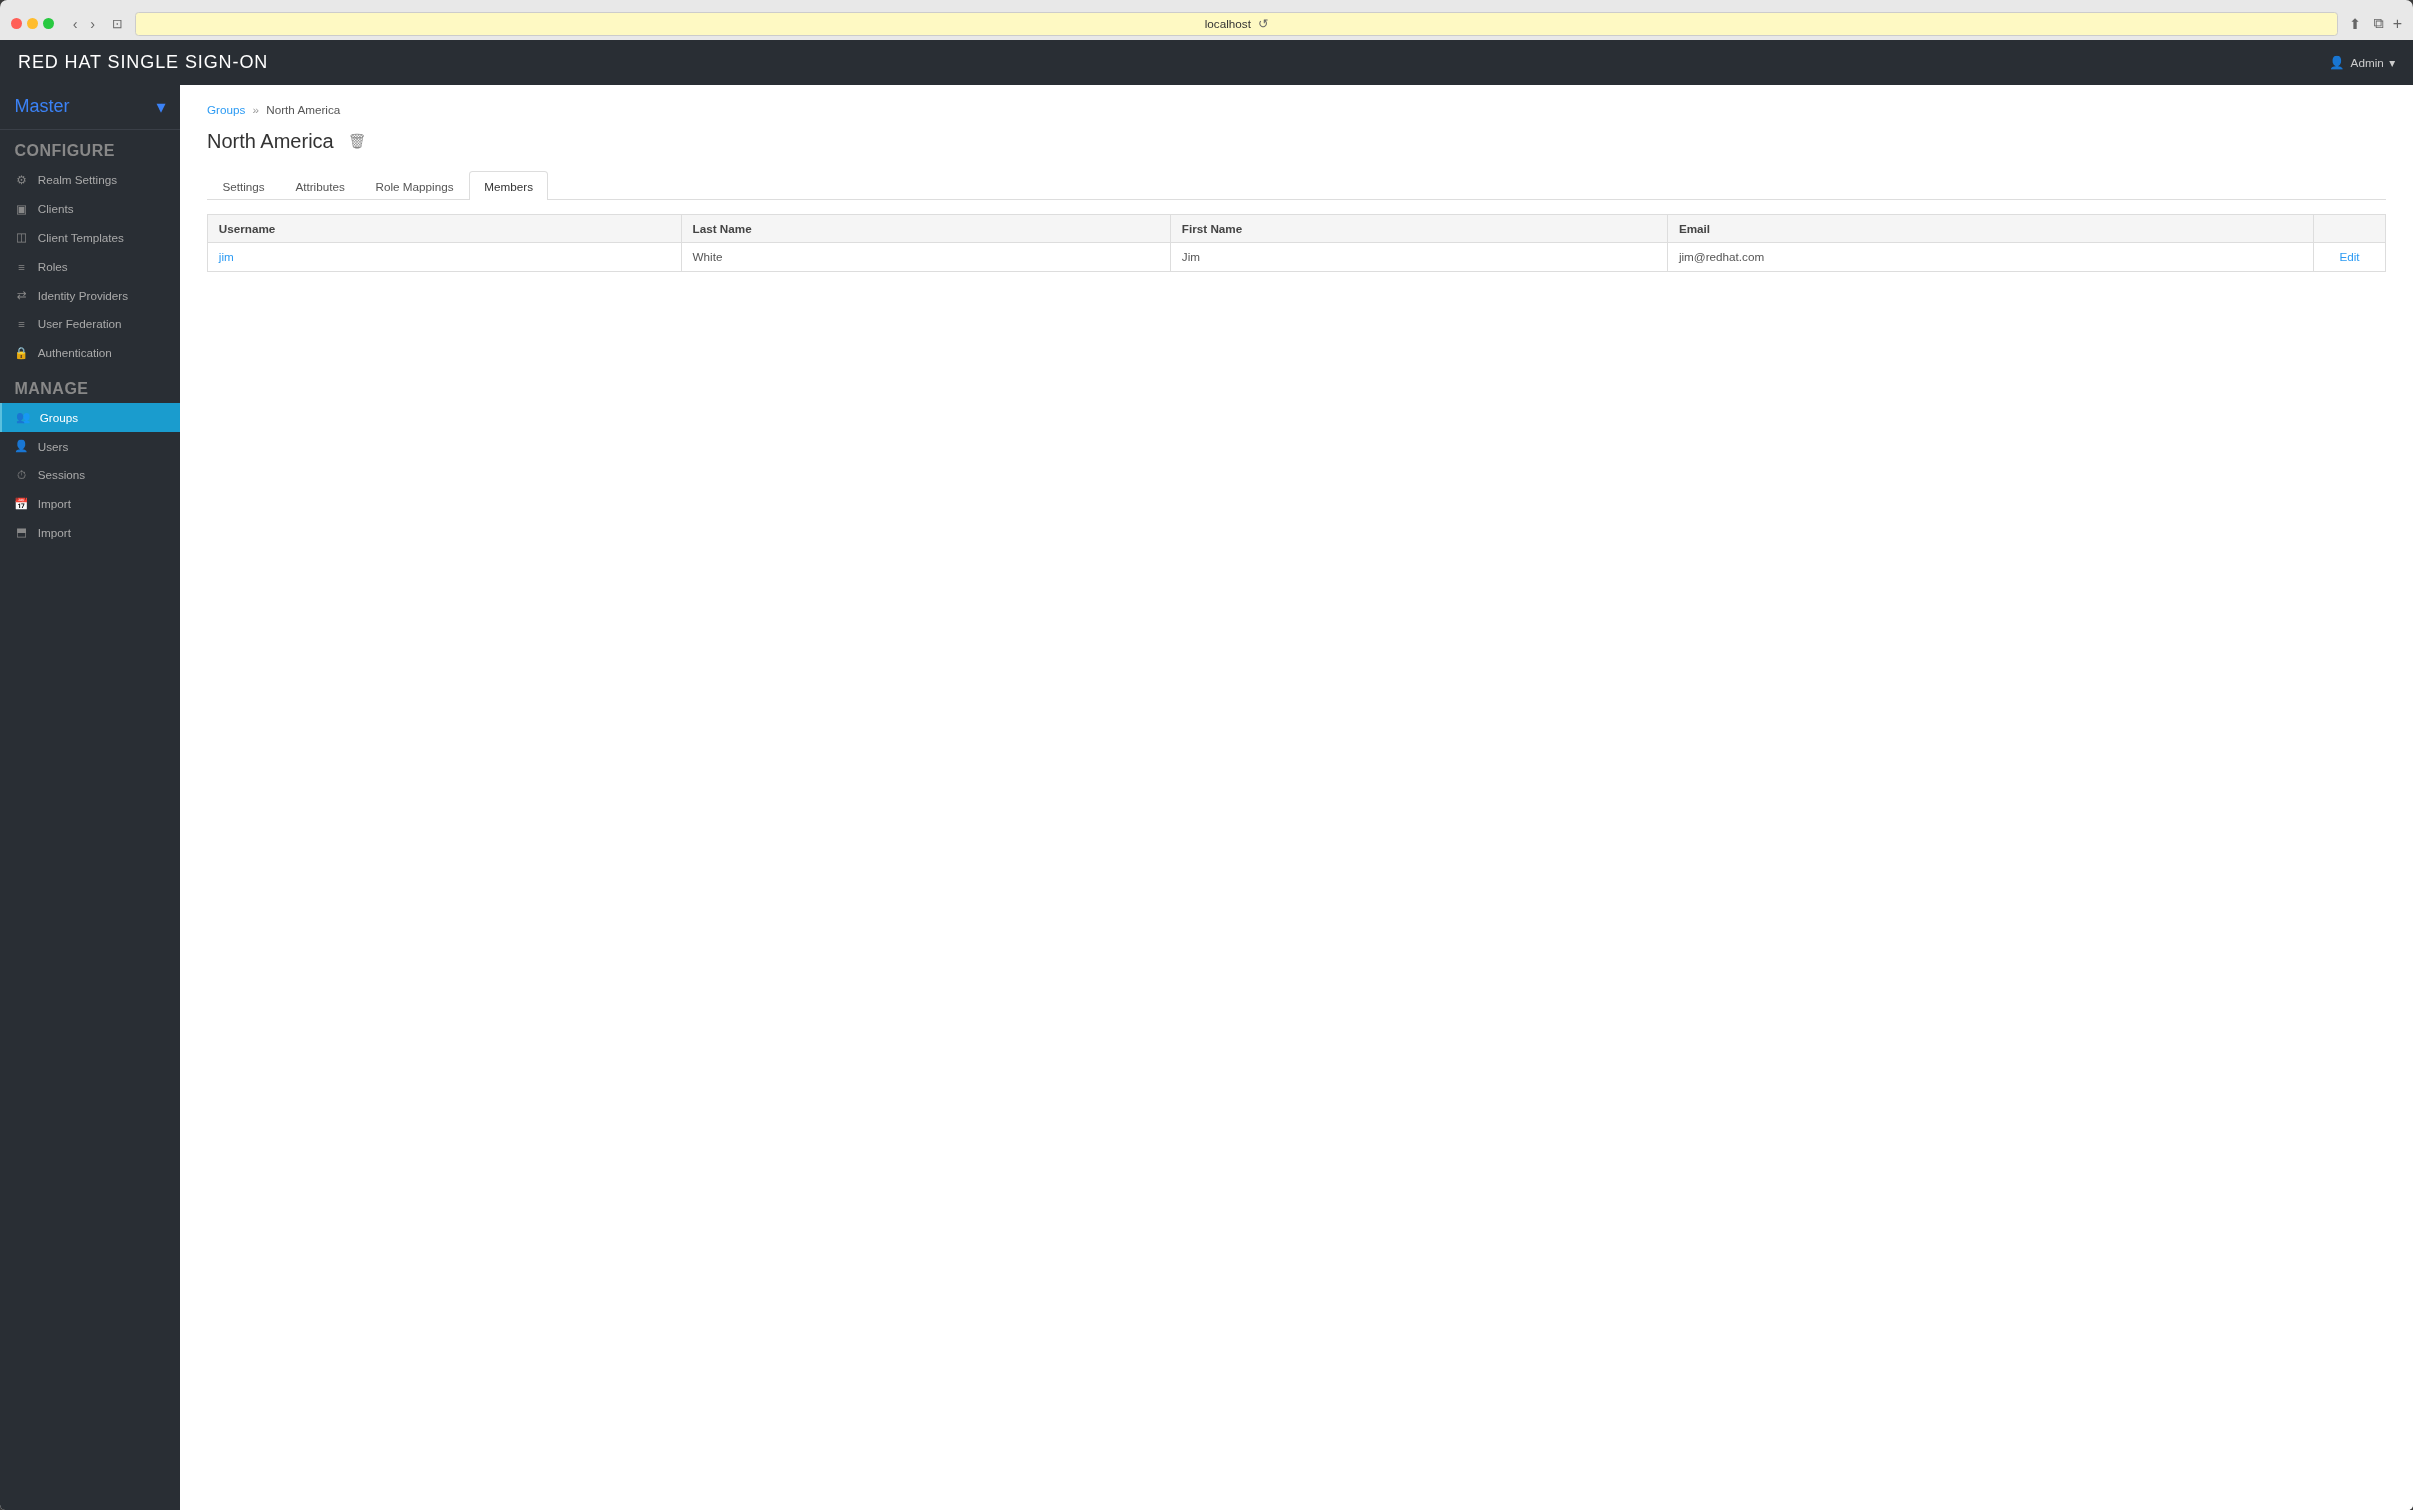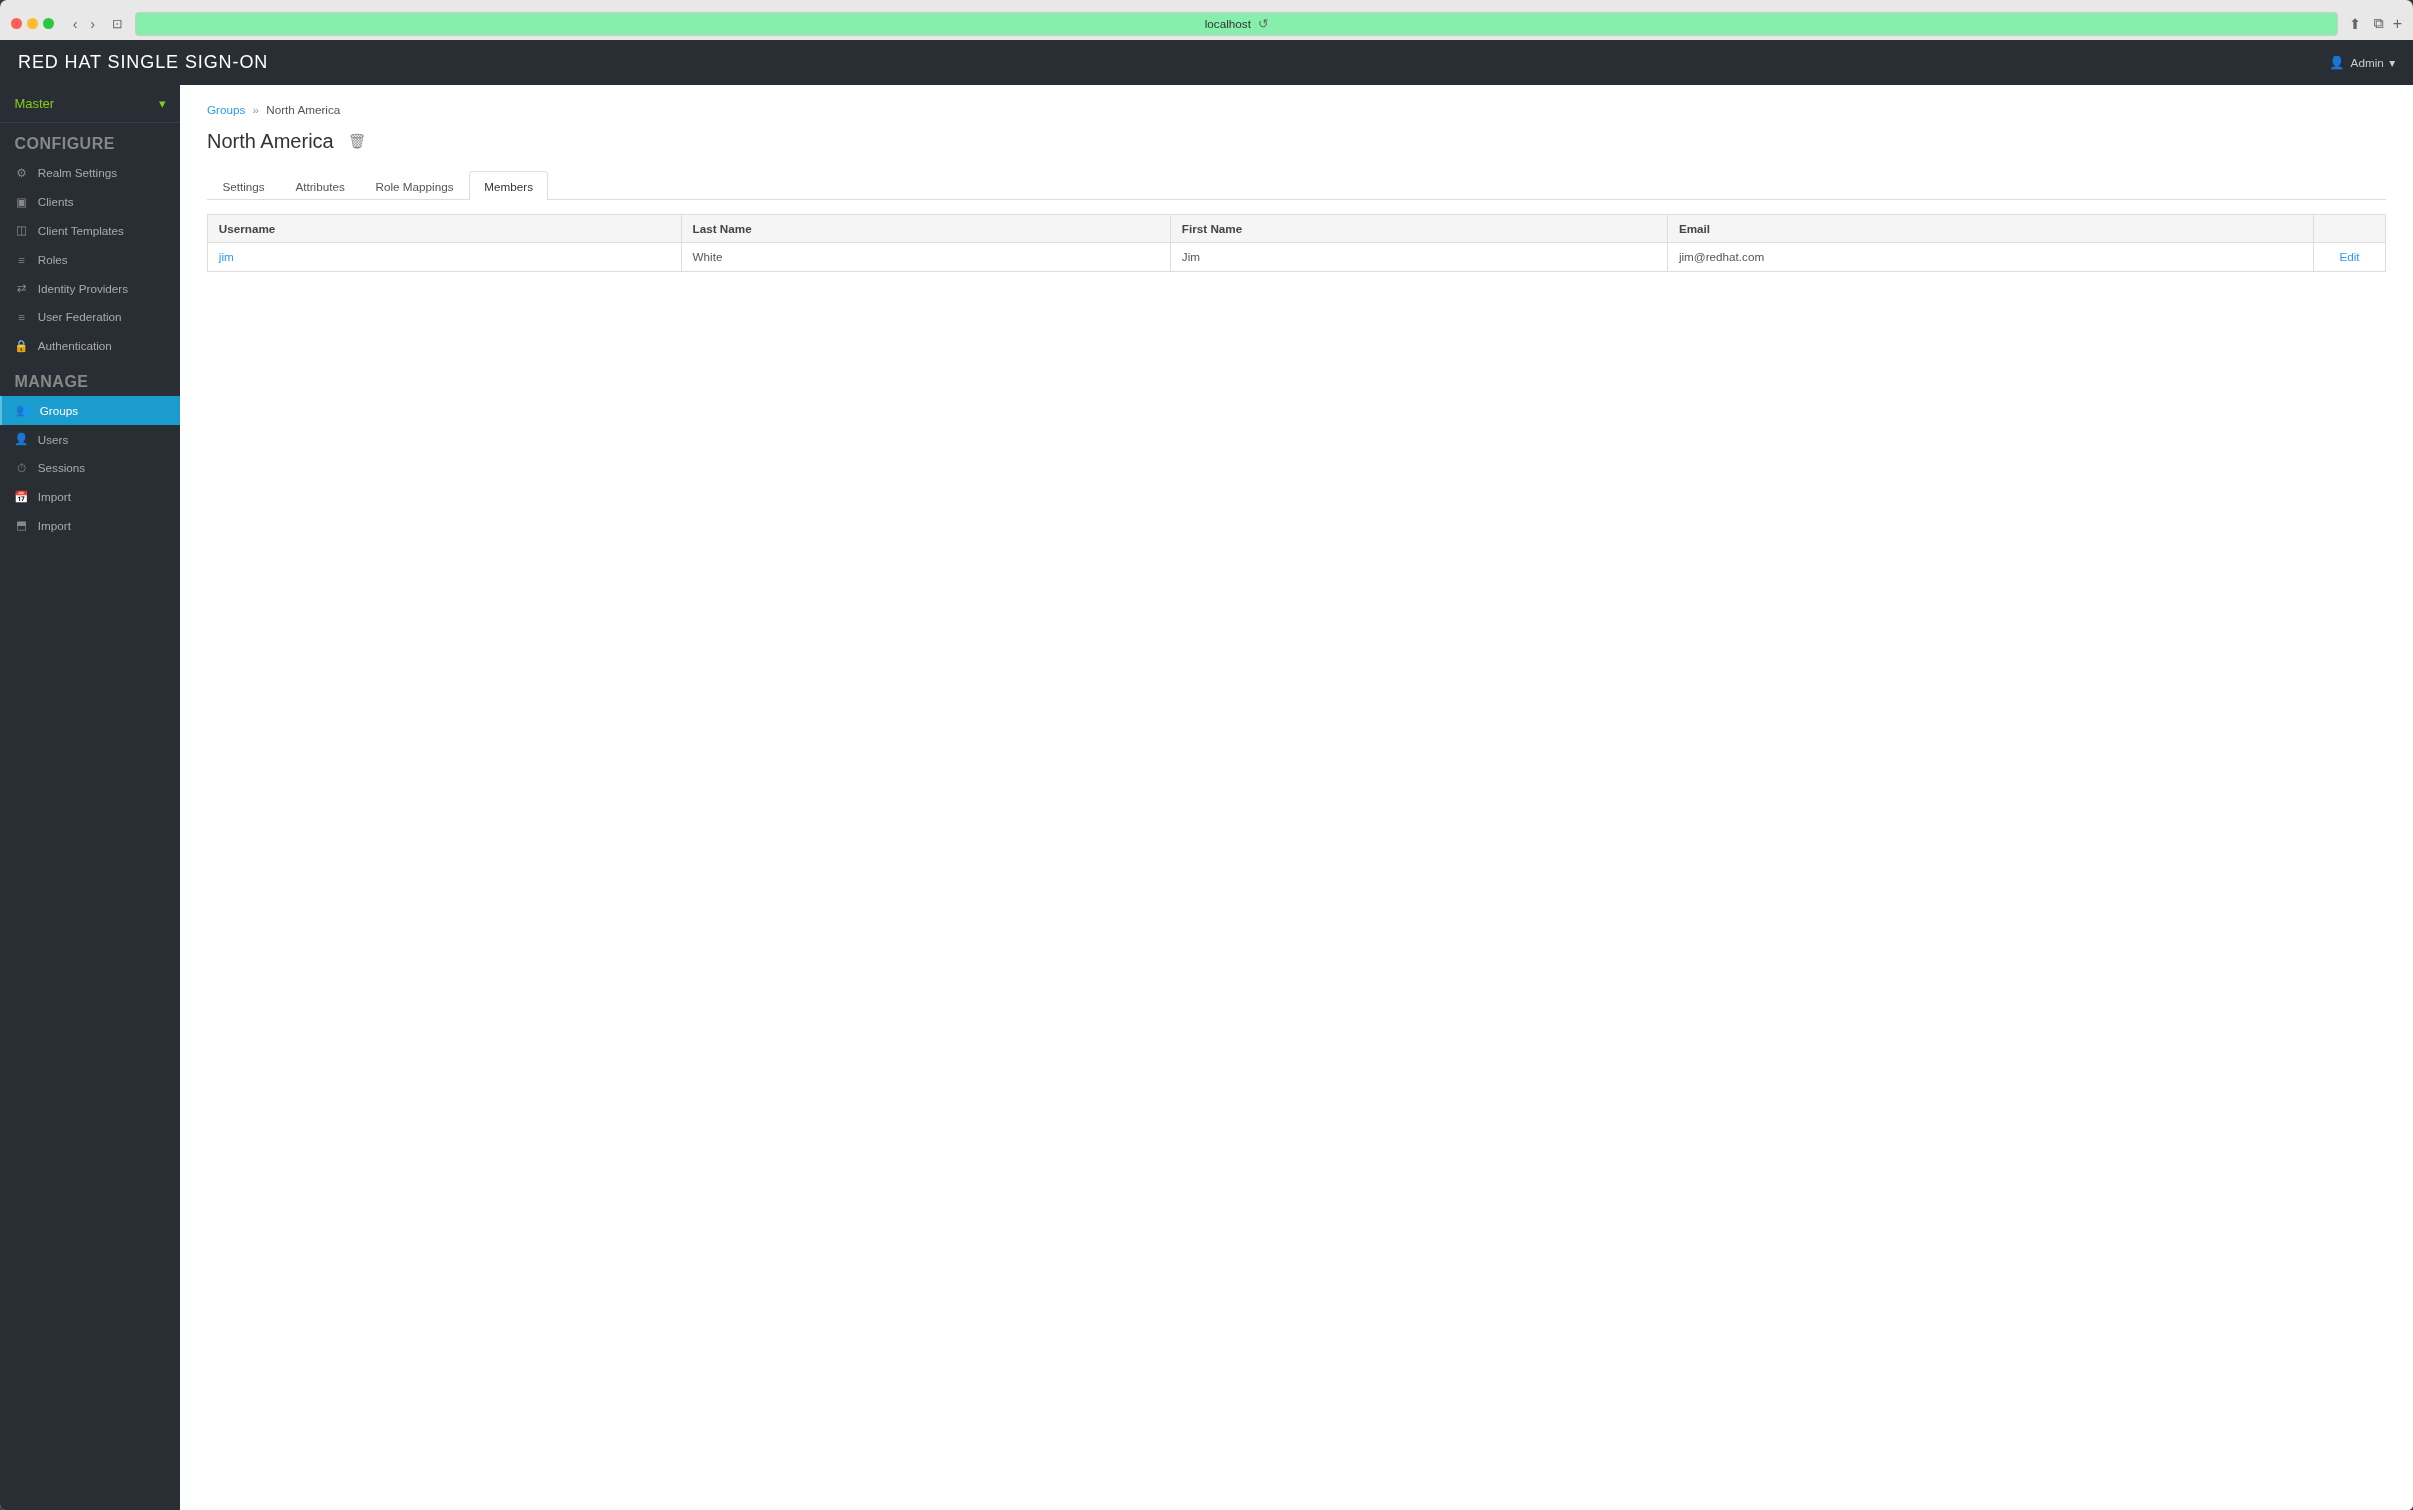--- a/index.html
+++ b/index.html
@@ -49,21 +49,21 @@
     .sidebar-toggle {
       background: none;
       border: none;
       color: #666;
       font-size: 12.6px;
       cursor: pointer;
       padding: 1.8px 5.4px;
     }
     .address-bar {
       flex: 1;
-      background: #86efac;
+      background: #fef9c3;
       border: 0.9px solid #ccc;
       border-radius: 3.6px;
       padding: 3.6px 9px;
       font-size: 11.7px;
       color: #333;
       text-align: center;
       display: flex;
       align-items: center;
       justify-content: center;
       gap: 7.2px;
@@ -156,22 +156,22 @@
       padding-bottom: 18px;
     }
 
     .realm-selector {
       padding: 10.8px 14.4px;
       border-bottom: 0.9px solid #3a3f47;
       display: flex;
       align-items: center;
       justify-content: space-between;
       cursor: pointer;
-      color: #84cc16;
-      font-size: 13px;
+      color: #3b82f6;
+      font-size: 18px;
     }
 
     .sidebar-section-label {
       font-size: 16px;
       color: #888;
       text-transform: uppercase;
       letter-spacing: 0.5px;
       padding: 12.6px 14.4px 5.4px 14.4px;
       font-weight: 600;
     }

